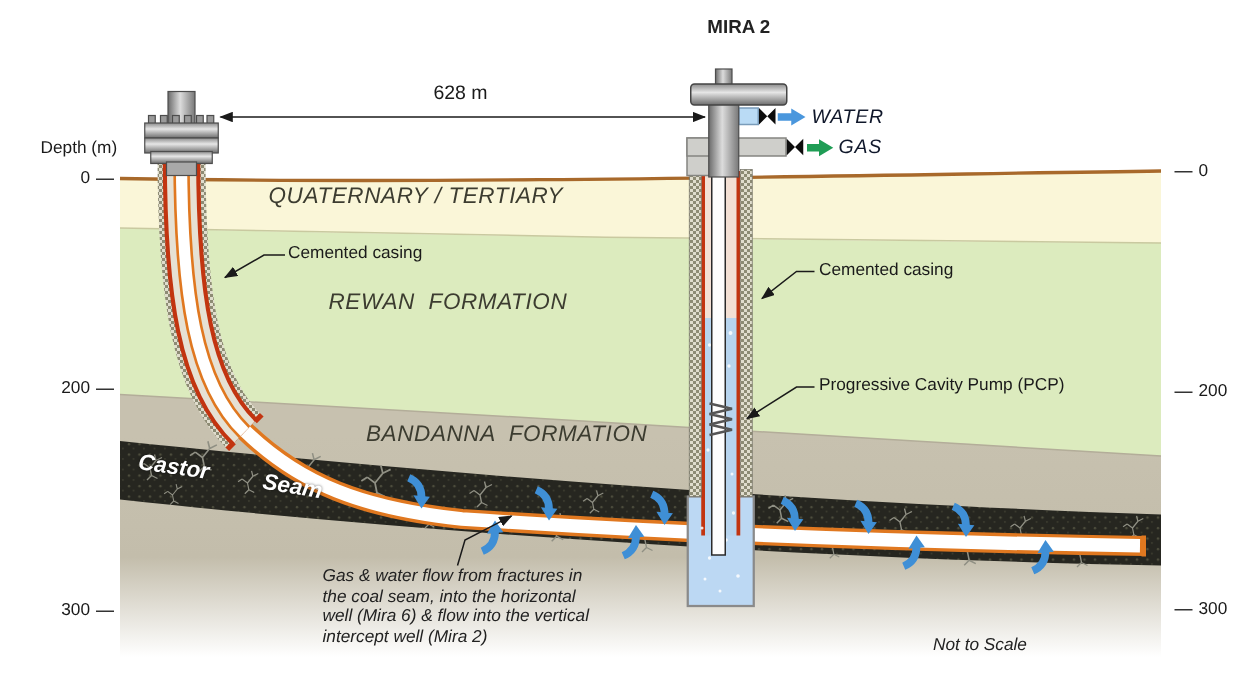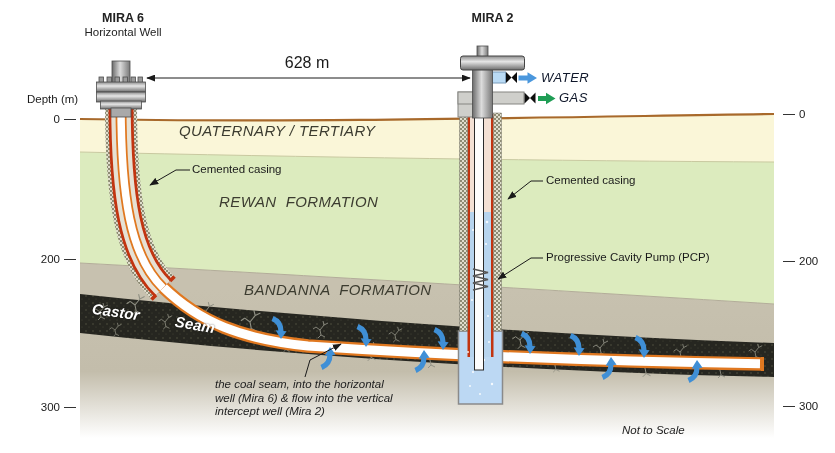--- a/index.html
+++ b/index.html
@@ -8,21 +8,21 @@
     font-family:"Liberation Sans","DejaVu Sans",sans-serif;color:#1a1a1a;
     overflow:hidden;
   }
   .stage svg{position:absolute;left:0;top:0;}
   .txt{position:absolute;white-space:pre;}
   .title{font-size:12.5px;font-weight:bold;text-align:center;line-height:15px;color:#222;}
   .subtitle{font-size:11.5px;font-weight:normal;color:#222;}
   .well-title-block{position:absolute;text-align:center;}
   .formation{font-style:italic;font-size:15px;color:#3c3c30;letter-spacing:.4px;}
   .label{font-size:11.5px;color:#1a1a1a;}
-  .dim{font-size:16px;color:#1a1a1a;text-align:center;}
+  .dim{font-size:13px;color:#1a1a1a;text-align:center;}
   .depth-title{font-size:11.5px;color:#1a1a1a;}
   .tick{position:absolute;height:14px;display:flex;align-items:center;font-size:11.5px;color:#1a1a1a;}
   .tick .dash{display:inline-block;width:12px;border-top:1.6px solid #333;margin:0 4px;}
   .tick.left{justify-content:flex-end;}
   .seam-word{position:absolute;font-size:15px;font-weight:bold;font-style:italic;color:#ffffff;
     text-shadow:0 0 2px rgba(0,0,0,.6);}
   .stream{font-size:13px;font-style:italic;color:#0f172a;letter-spacing:.5px;}
   .note{position:absolute;font-size:11.5px;font-style:italic;line-height:13.6px;color:#222;}
   .nts{font-size:11.5px;font-style:italic;color:#222;}
 </style>
@@ -191,24 +191,20 @@
 
     <g stroke="#1a1a1a" stroke-width="1" fill="none">
       <line x1="147" y1="78" x2="470" y2="78" marker-start="url(#ah)" marker-end="url(#ah)"></line>
       <polyline points="190,170 176,170 150,185" marker-end="url(#ah)"></polyline>
       <polyline points="543,181 531,181 508,199" marker-end="url(#ah)"></polyline>
       <polyline points="543,258 531,258 498,279" marker-end="url(#ah)"></polyline>
       <polyline points="305,377 310,360 341,344" marker-end="url(#ah)"></polyline>
     </g>
   </svg>
 
-  <div class="well-title-block" style="left:58px;top:11px;width:130px;">
-    <div class="title">MIRA 6</div>
-    <div class="subtitle">Horizontal Well</div>
-  </div>
   <div class="well-title-block" style="left:425px;top:11px;width:135px;">
     <div class="title">MIRA 2</div>
   </div>
 
   <div class="txt dim" style="left:272px;top:54px;width:70px;">628 m</div>
 
   <div class="txt depth-title" style="left:27px;top:93px;">Depth (m)</div>
 
   <div class="tick left" style="left:38px;top:112px;width:42px;">
     <span>0</span>
@@ -244,20 +240,21 @@
   <div class="seam-word" style="left:175px;top:316px;transform:rotate(9.5deg);">Seam</div>
 
   <div class="txt label" style="left:192px;top:163px;">Cemented casing</div>
   <div class="txt label" style="left:546px;top:174px;">Cemented casing</div>
   <div class="txt label" style="left:546px;top:251px;">Progressive Cavity Pump (PCP)</div>
 
   <div class="txt stream" style="left:541px;top:70px;">WATER</div>
   <div class="txt stream" style="left:559px;top:90px;">GAS</div>
 
   <div class="note" style="left:215px;top:378px;width:225px;">
+    <div>Gas &amp; water flow from fractures in</div>
     <div>the coal seam, into the horizontal</div>
     <div>well (Mira 6) &amp; flow into the vertical</div>
     <div>intercept well (Mira 2)</div>
   </div>
 
   <div class="txt nts" style="left:622px;top:424px;">Not to Scale</div>
 
 </div>
 
 </body></html>

